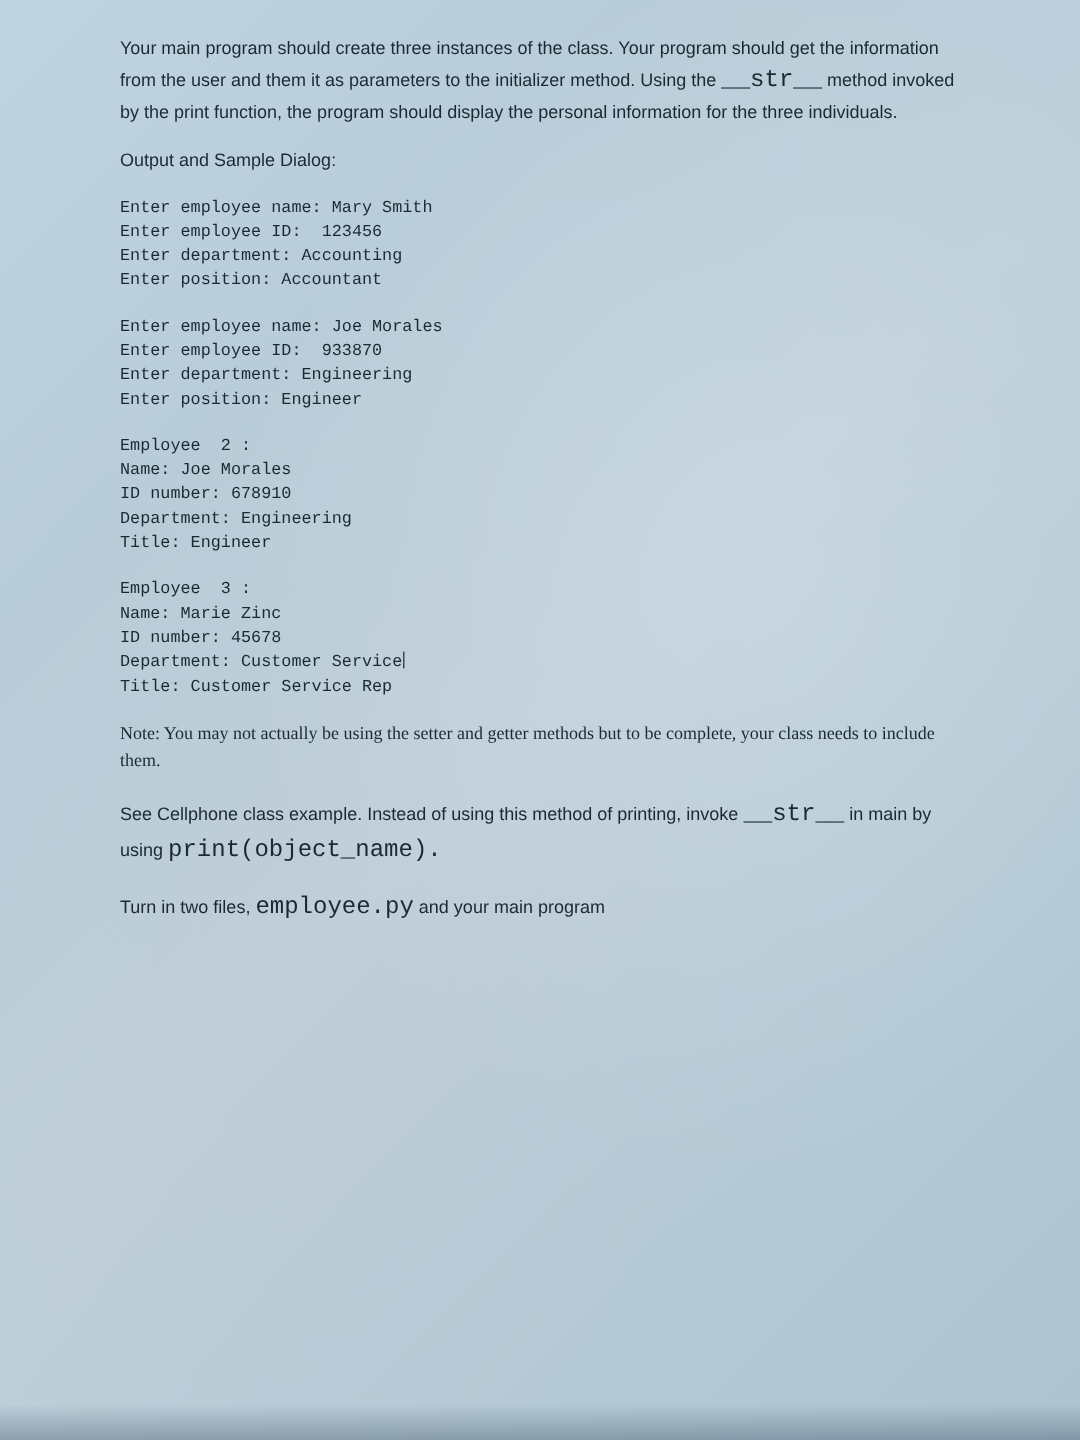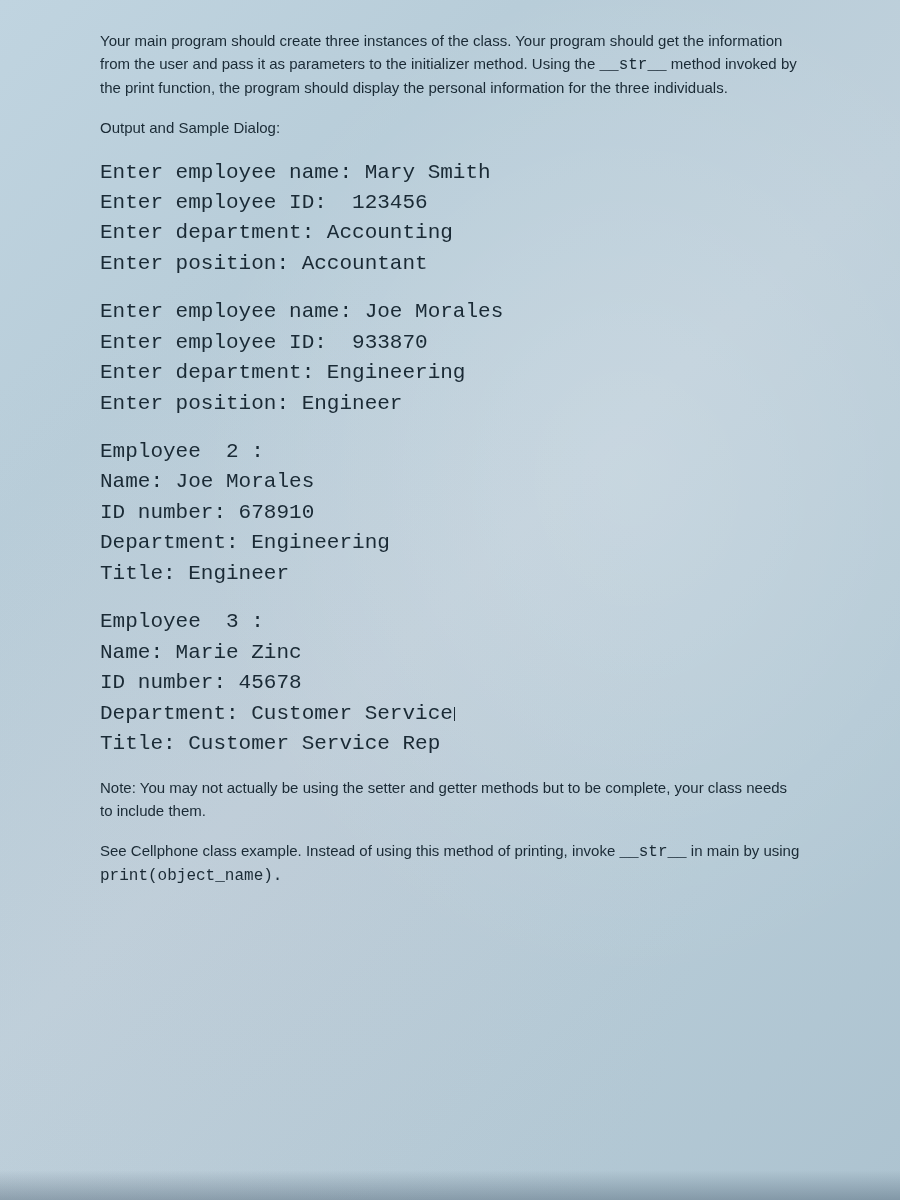--- a/index.html
+++ b/index.html
@@ -32,35 +32,36 @@
     }
     .content {
       position: relative;
       z-index: 1;
     }
     .intro-para {
       margin-bottom: 18px;
     }
     .code-inline {
       font-family: "Courier New", Courier, monospace;
-      font-size: 16px;
+      font-size: 20px;
     }
     .heading {
       font-weight: normal;
       margin-bottom: 18px;
     }
     .mono-block {
       font-family: "Courier New", Courier, monospace;
-      font-size: 21px;
+      font-size: 14px;
       line-height: 1.45;
       white-space: pre;
       margin-bottom: 18px;
     }
     .note {
       margin-bottom: 18px;
+      font-family: Liberation Serif, serif;
     }
     .see {
       margin-bottom: 18px;
     }
     .turnin {
       margin-bottom: 18px;
     }
     .cursor {
       display: inline-block;
       width: 1px;
@@ -78,21 +79,21 @@
       background: linear-gradient(to bottom, transparent 0%, rgba(30,50,70,0.3) 100%);
       pointer-events: none;
     }
   </style>
 </head>
 <body>
 
 <div class="content">
 
   <p class="intro-para">
-    <span>Your main program should create three instances of the class.  Your program should get the information from the user and pass it as parameters to the initializer method.   Using the </span><span class="code-inline">__str__</span><span> method invoked by the print function, the program should display the personal information for the three individuals.</span>
+    <span>Your main program should create three instances of the class.  Your program should get the information from the user and them it as parameters to the initializer method.   Using the </span><span class="code-inline">__str__</span><span> method invoked by the print function, the program should display the personal information for the three individuals.</span>
   </p>
 
   <p class="heading">Output and Sample Dialog:</p>
 
   <div class="mono-block">Enter employee name: Mary Smith
 Enter employee ID:  123456
 Enter department: Accounting
 Enter position: Accountant</div>
   <div class="mono-block">Enter employee name: Joe Morales
 Enter employee ID:  933870
@@ -108,16 +109,19 @@
 ID number: 45678
 Department: Customer Service</span><span class="cursor"></span>
 <span>Title: Customer Service Rep</span></div>
 
   <p class="note">Note:  You may not actually be using the setter and getter methods but to be complete, your class needs to include them.</p>
 
   <p class="see">
     <span>See Cellphone class example.  Instead of using this method of printing, invoke </span><span class="code-inline">__str__</span><span> in main by using </span><span class="code-inline">print(object_name).</span><span></span>
   </p>
 
+  <p class="turnin">
+    <span>Turn in two files, </span><span class="code-inline">employee.py</span><span> and your main program</span>
+  </p>
 
 </div>
 
 <div class="bottom-edge"></div>
 
 </body></html>

